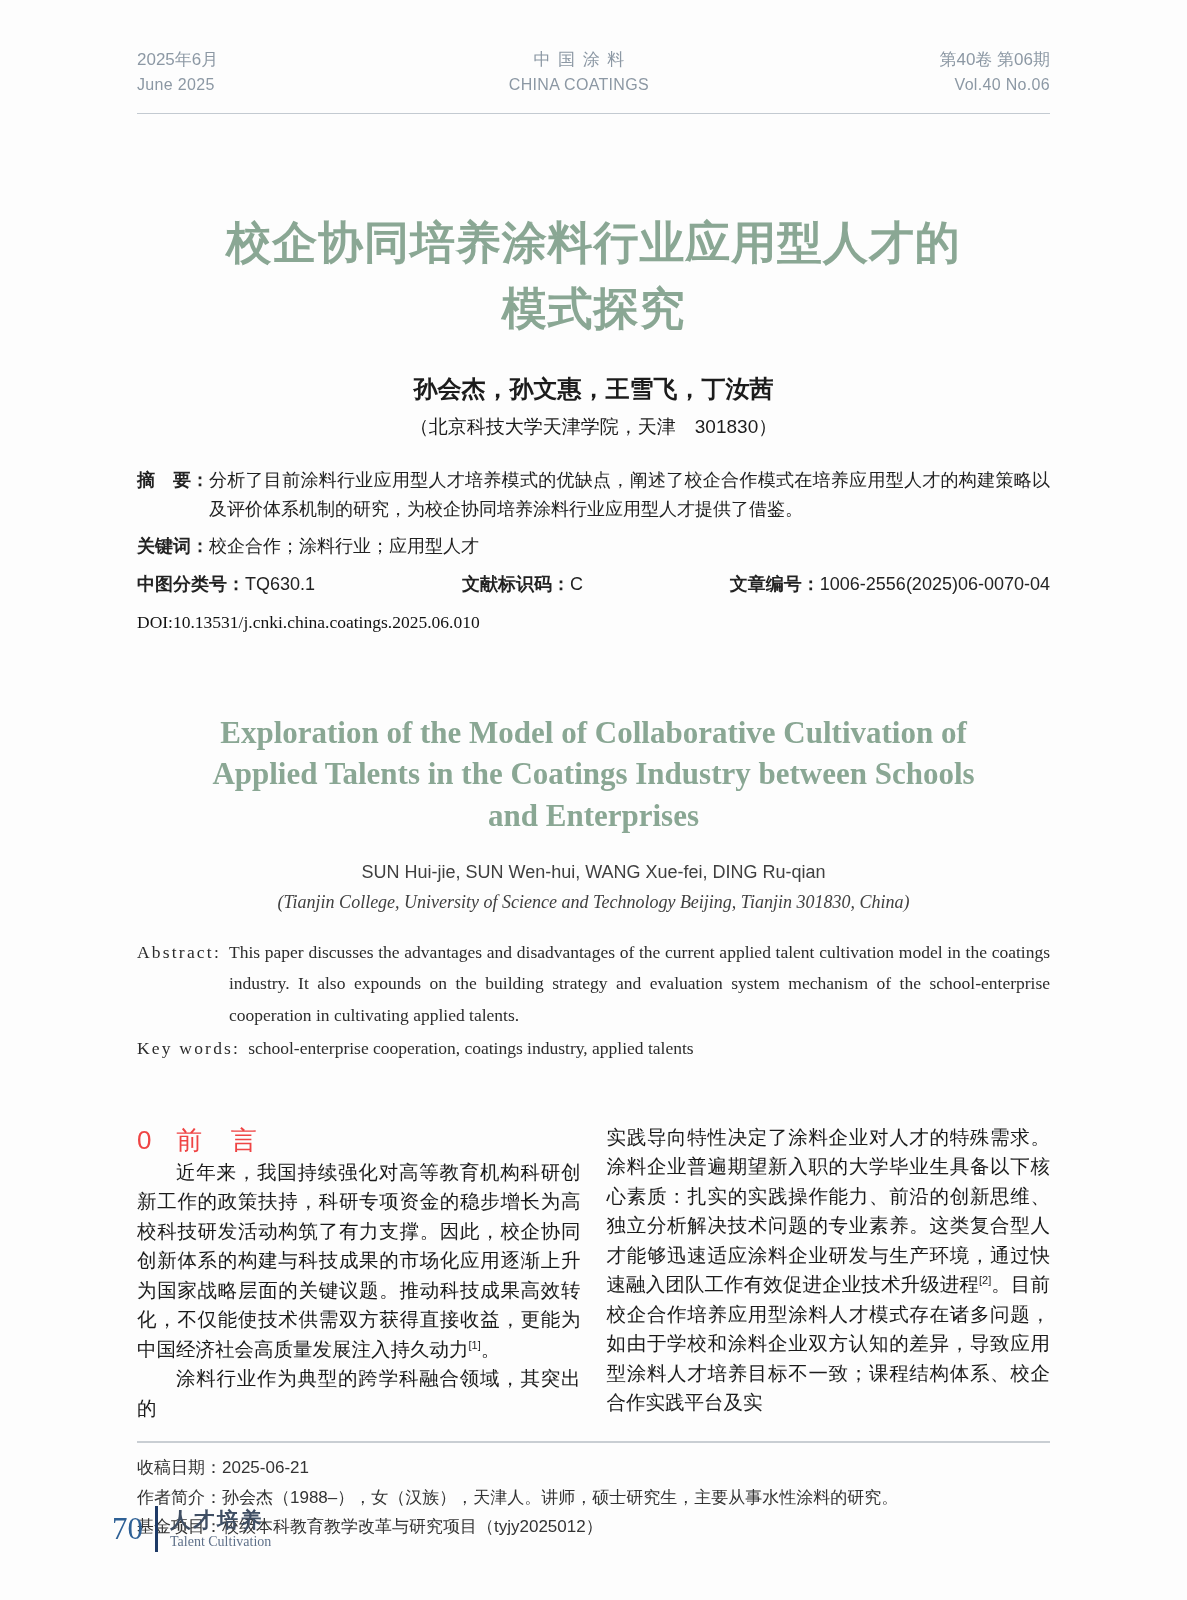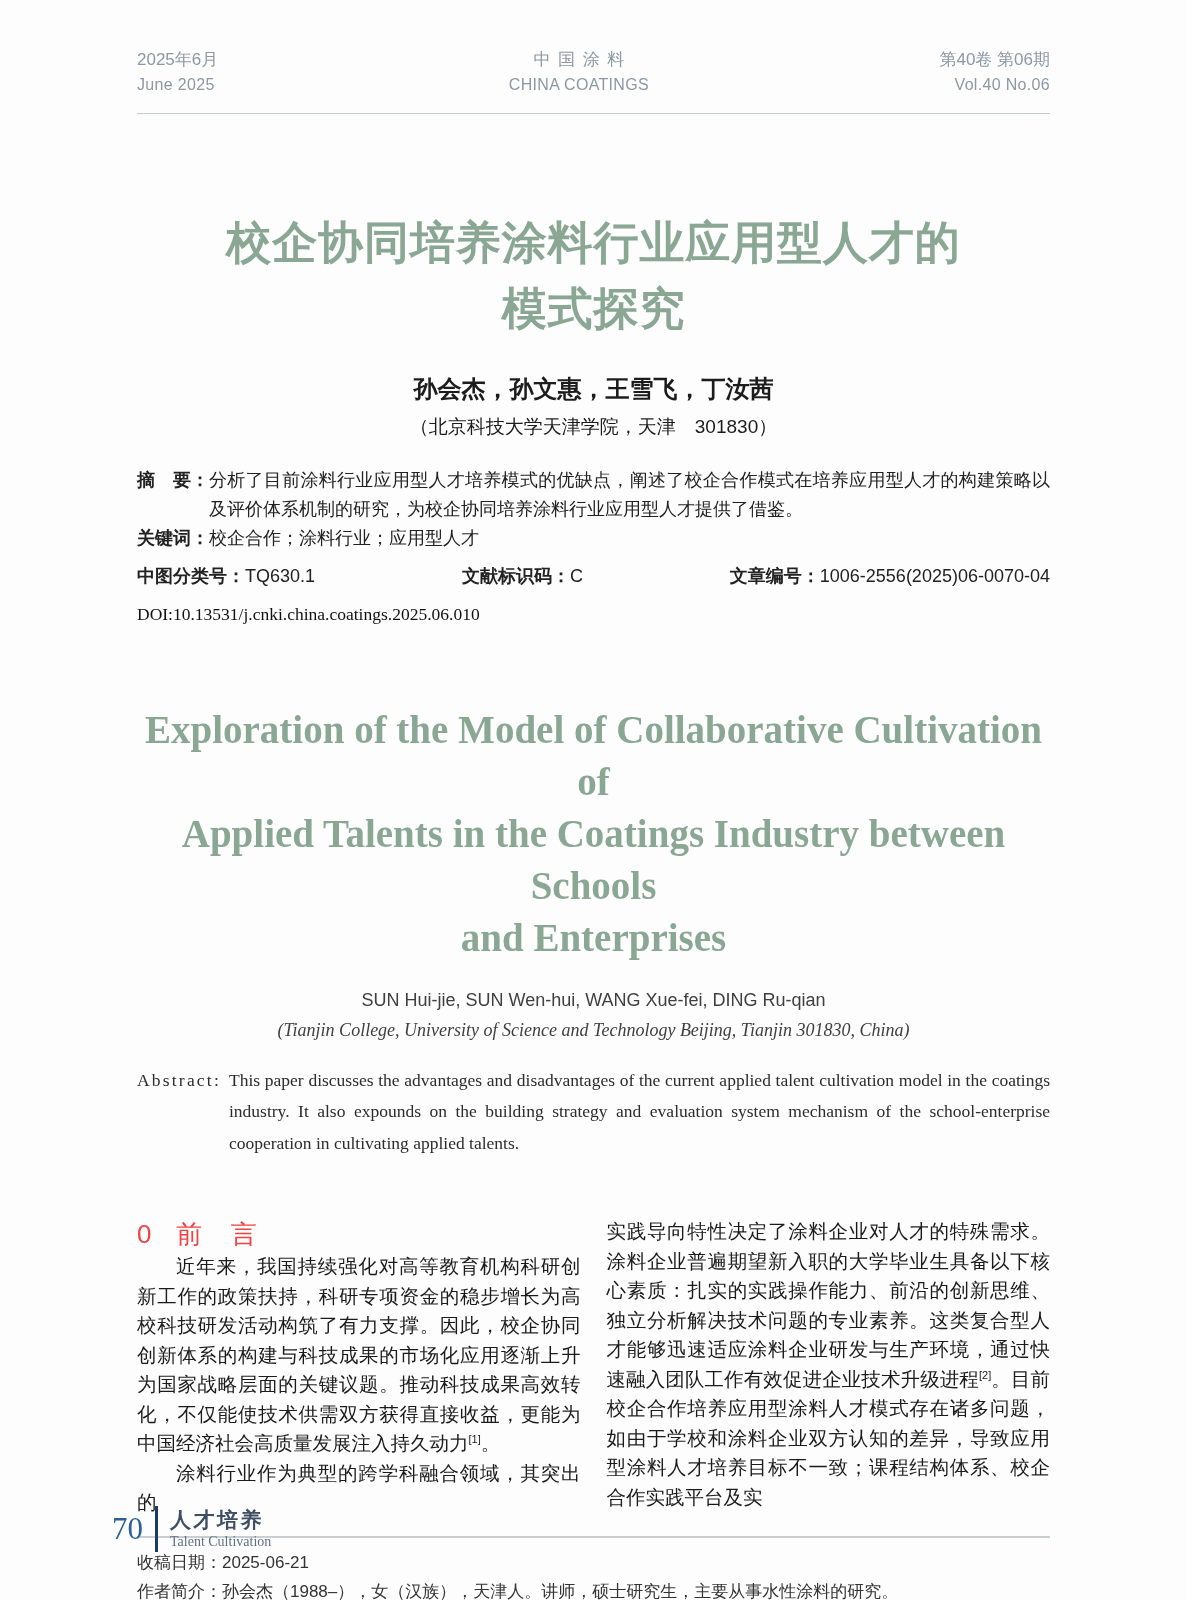--- a/index.html
+++ b/index.html
@@ -53,21 +53,21 @@
     text-align: center;
     font-size: 19px;
     color: #1c1c1c;
   }
 
   
   .meta-cn { margin-top: 26px; font-size: 18px; line-height: 1.6; }
   .hang-row { display: flex; align-items: flex-start; }
   .hang-row .lbl { font-weight: bold; white-space: nowrap; }
   .hang-row .txt { flex: 1; text-align: justify; }
-  .kw-row { margin-top: 0; }
+  .kw-row { margin-top: 8px; }
   .clc-row {
     display: flex;
     justify-content: space-between;
     margin-top: 10px;
     font-size: 18px;
   }
   .clc-row .lbl { font-weight: bold; }
   .doi-line {
     margin-top: 9px;
     font-family: "Liberation Serif", serif;
@@ -75,21 +75,21 @@
     color: #111;
   }
 
   
   .title-en {
     margin-top: 76px;
     text-align: center;
     color: #8aa794;
     font-family: "Liberation Serif", serif;
     font-weight: bold;
-    font-size: 39px;
+    font-size: 31px;
     line-height: 1.33;
   }
   .authors-en {
     margin-top: 26px;
     text-align: center;
     font-size: 18px;
     color: #3f3f3f;
   }
   .affil-en {
     margin-top: 9px;
@@ -233,20 +233,24 @@
   </div>
 
   <div class="authors-en">SUN Hui-jie, SUN Wen-hui, WANG Xue-fei, DING Ru-qian</div>
   <div class="affil-en">(Tianjin College, University of Science and Technology Beijing, Tianjin 301830, China)</div>
 
   <div class="meta-en">
     <div class="hang-row">
       <span class="lbl">Abstract:</span>
       <span class="txt">This paper discusses the advantages and disadvantages of the current applied talent cultivation model in the coatings industry. It also expounds on the building strategy and evaluation system mechanism of the school-enterprise cooperation in cultivating applied talents.</span>
     </div>
+    <div class="hang-row kw-en">
+      <span class="lbl">Key words:</span>
+      <span class="txt">school-enterprise cooperation, coatings industry, applied talents</span>
+    </div>
   </div>
 
   <div class="body-cols">
     <div class="col">
       <div class="sec-head">
         <span class="num">0</span><span>前　言</span>
       </div>
       <p class="body-p indent"><span>近年来，我国持续强化对高等教育机构科研创新工作的政策扶持，科研专项资金的稳步增长为高校科技研发活动构筑了有力支撑。因此，校企协同创新体系的构建与科技成果的市场化应用逐渐上升为国家战略层面的关键议题。推动科技成果高效转化，不仅能使技术供需双方获得直接收益，更能为中国经济社会高质量发展注入持久动力</span><sup class="ref">[1]</sup><span>。</span></p>
       <p class="body-p indent">涂料行业作为典型的跨学科融合领域，其突出的</p>
     </div>

